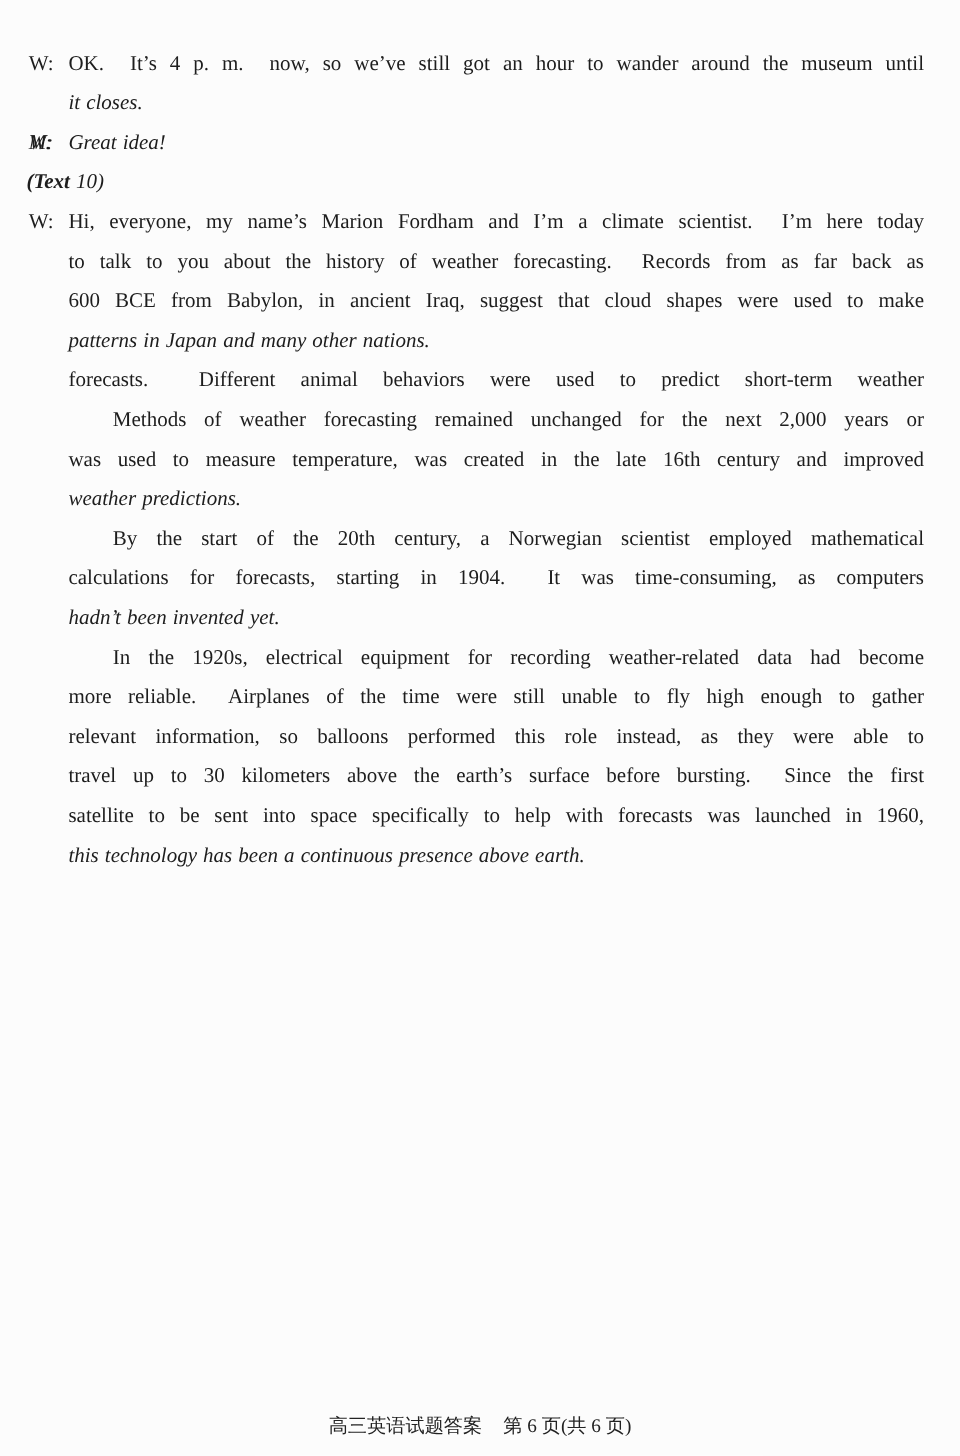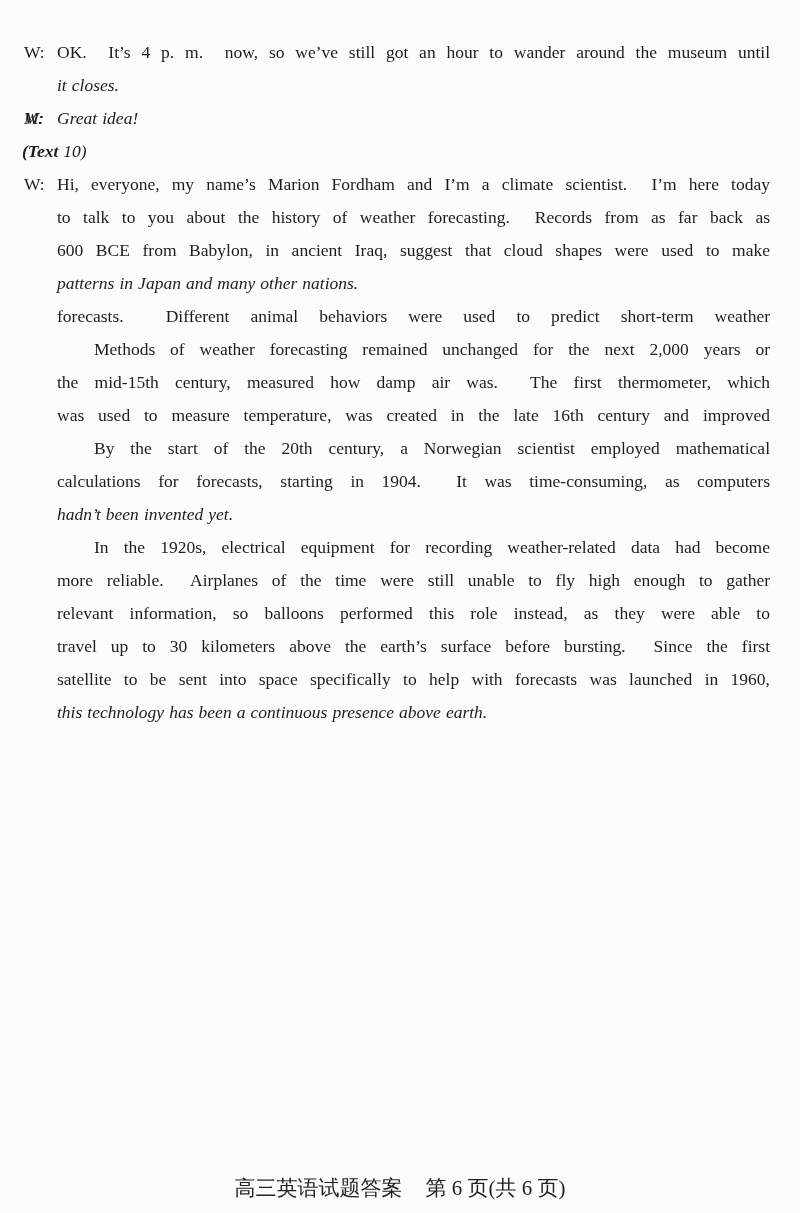--- a/index.html
+++ b/index.html
@@ -40,43 +40,43 @@
     left: -35px;
     text-align: left;
     text-align-last: left;
   }
   .heading-line .b { font-weight: bold; }
   .footer {
     position: absolute;
     top: 1172px; left: 0;
     width: 800px;
     text-align: center;
-    font-size: 21px;
+    font-size: 16px;
     color: #222;
   }
   .footer .page-info { margin-left: 1.1em; }
 </style>
 </head>
 <body>
 
 <div class="page">
   <div class="content">
       <div class="line"><span class="speaker-label">W:</span><span>OK.&nbsp; It’s 4 p. m.&nbsp; now, so we’ve still got an hour to wander around the museum until</span></div>
       <div class="line last"><span>it closes.</span></div>
       <div class="line last"><span class="speaker-label">M:</span></div>
       <div class="line last"><span class="speaker-label">W:</span><span>Great idea!</span></div>
       <div class="line last heading-line"><span class="b">(Text</span><span> 10)</span></div>
       <div class="line"><span class="speaker-label">W:</span><span>Hi, everyone, my name’s Marion Fordham and I’m a climate scientist.&nbsp; I’m here today</span></div>
       <div class="line"><span>to talk to you about the history of weather forecasting.&nbsp; Records from as far back as</span></div>
       <div class="line"><span>600 BCE from Babylon, in ancient Iraq, suggest that cloud shapes were used to make</span></div>
       <div class="line last"><span>patterns in Japan and many other nations.</span></div>
       <div class="line"><span>forecasts.&nbsp; Different animal behaviors were used to predict short-term weather</span></div>
       <div class="line indent"><span>Methods of weather forecasting remained unchanged for the next 2,000 years or</span></div>
-      <div class="line"><span>the mid-15th century, measured how damp air was.&nbsp; The first thermometer, which</span></div>
       <div class="line"><span>was used to measure temperature, was created in the late 16th century and improved</span></div>
+      <div class="line last"><span>weather predictions.</span></div>
       <div class="line indent"><span>By the start of the 20th century, a Norwegian scientist employed mathematical</span></div>
       <div class="line"><span>calculations for forecasts, starting in 1904.&nbsp; It was time-consuming, as computers</span></div>
       <div class="line last"><span>hadn’t been invented yet.</span></div>
       <div class="line indent"><span>In the 1920s, electrical equipment for recording weather-related data had become</span></div>
       <div class="line"><span>more reliable.&nbsp; Airplanes of the time were still unable to fly high enough to gather</span></div>
       <div class="line"><span>relevant information, so balloons performed this role instead, as they were able to</span></div>
       <div class="line"><span>travel up to 30 kilometers above the earth’s surface before bursting.&nbsp; Since the first</span></div>
       <div class="line"><span>satellite to be sent into space specifically to help with forecasts was launched in 1960,</span></div>
       <div class="line last"><span>this technology has been a continuous presence above earth.</span></div>
     </div>

